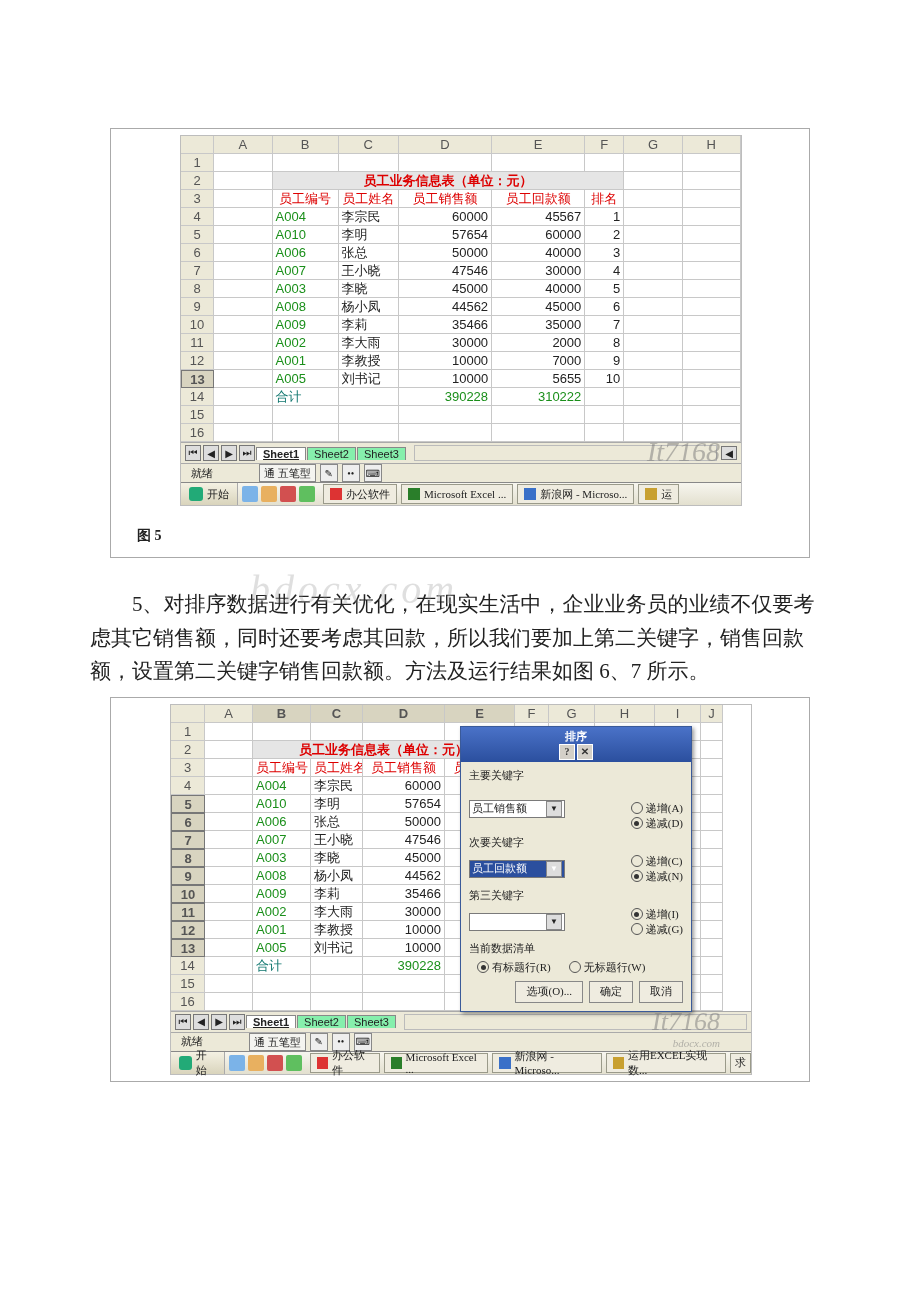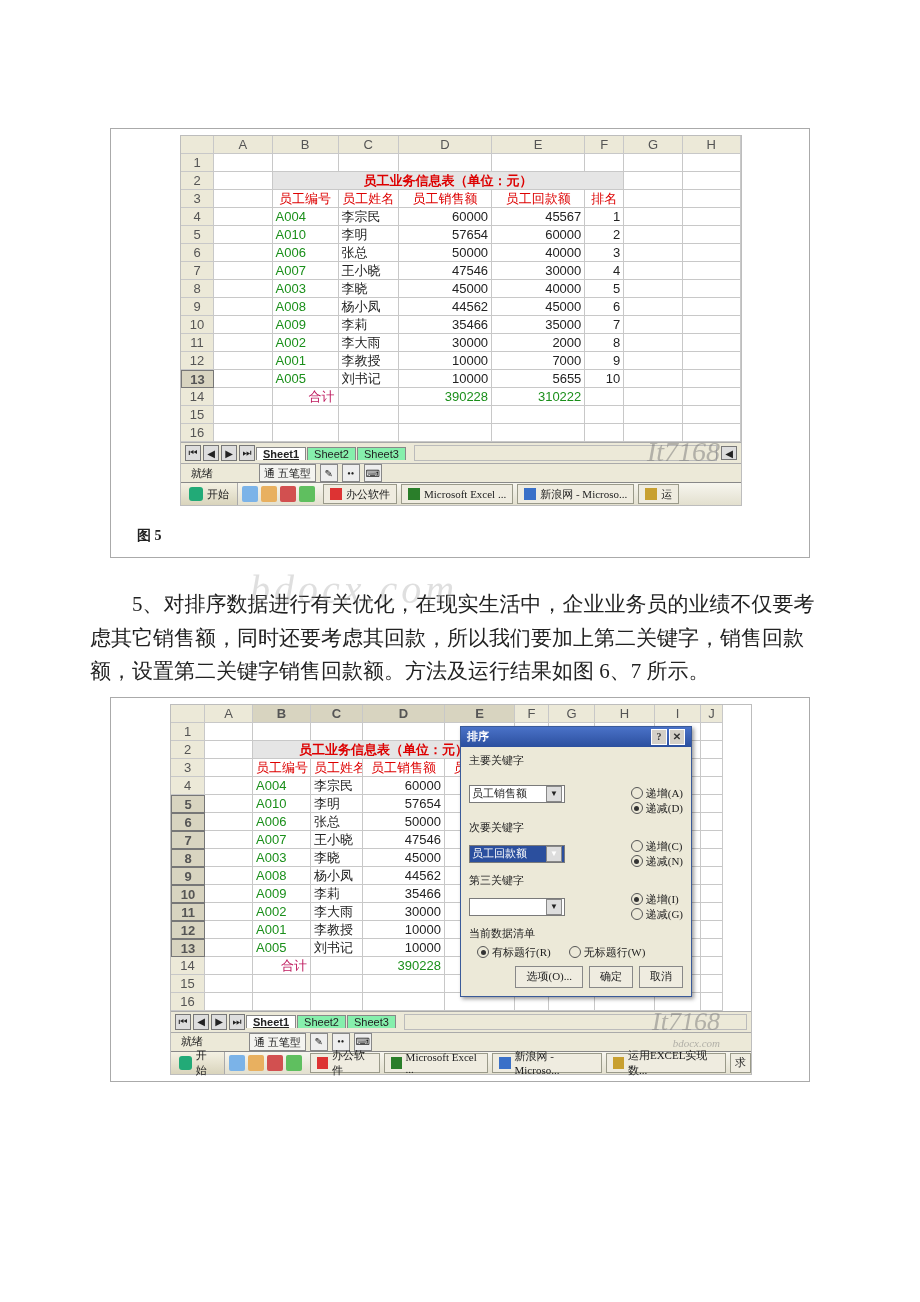--- a/index.html
+++ b/index.html
@@ -73,21 +73,21 @@
   .title-band {
     background: #e5e5e5;
     color: #d00;
     font-weight: bold;
     text-align: center;
   }
   .hdr-red { color: #d00; }
   .right { text-align: right; }
   .center { text-align: center; }
   .green { color: #1a8f1a; }
-  .orange { color: #be185d; text-align: right; }
+  .orange { color: #0f766e; }
 
   .sheetnav {
     display: flex; align-items: center; font-size: 12px;
     gap: 2px; padding: 2px 4px; background:#ece9d8; border-top:1px solid #aaa;
   }
   .navbtn { width:14px; height:14px; border:1px solid #777; background:#ddd; display:flex; align-items:center; justify-content:center; font-size:10px; }
   .tab { padding: 0 6px; border:1px solid #888; border-bottom:none; margin-left:-1px; background:#fff; font-family:Arial; font-size:11px;}
   .tab.active { background:#fff; font-weight:bold; text-decoration:underline; }
   .tab.inactive { background:#86efac; }
   .scrollgap { flex:1; height:14px; background:#ece9d8; border:1px solid #bbb; margin-left:6px; position:relative;}
@@ -121,21 +121,21 @@
   
   .wA2 { width:48px;} .wB2{width:58px;} .wC2{width:52px;} .wD2{width:82px;}
   .wE2{width:70px;} .wF2{width:34px;} .wG2{width:46px;} .wH2{width:60px;}
   .wI2{width:46px;} .wJ2{width:22px;}
 
   
   .dlg {
     position:absolute; width:230px; background:#ece9d8; border:1px solid #3a5a99;
     box-shadow:2px 2px 4px rgba(0,0,0,0.4); font-size:11px; font-family:"SimSun";
   }
-  .dlg-title { background:linear-gradient(#4a72c8,#2b4f9e); color:#fff; padding:2px 6px; font-weight:bold; display:flex; justify-content:space-between; align-items:center;}
+  .dlg-title { background:linear-gradient(#4a72c8,#2b4f9e); color:#fff; padding:2px 6px; font-weight:bold; display:flex; justify-content:space-between; align-items:center;flex-direction:column;}
   .dlg-x { display:flex; gap:2px;}
   .dlg-x div{ width:14px;height:14px;background:#d4d0c8;border:1px solid #fff;display:flex;align-items:center;justify-content:center;font-size:10px;color:#333;}
   .dlg-body { padding:6px 8px 8px 8px; }
   .dlg-row { display:flex; align-items:center; margin:4px 0;}
   .dlg-sel { border:1px solid #7a7a7a; background:#fff; height:16px; width:90px; display:flex; align-items:center; justify-content:space-between; padding:0 2px;}
   .dlg-sel .arr{ width:14px;height:14px;background:#ddd;border:1px solid #888;display:flex;align-items:center;justify-content:center;font-size:8px;}
   .dlg-radio { display:flex; align-items:center; gap:3px; margin-left:8px;}
   .rbtn{ width:10px;height:10px;border:1px solid #555;border-radius:50%;display:inline-flex;align-items:center;justify-content:center;}
   .rbtn.on::after{content:"";width:5px;height:5px;background:#333;border-radius:50%;}
   .dlg-btns{ display:flex; gap:6px; justify-content:flex-end; margin-top:6px;}

